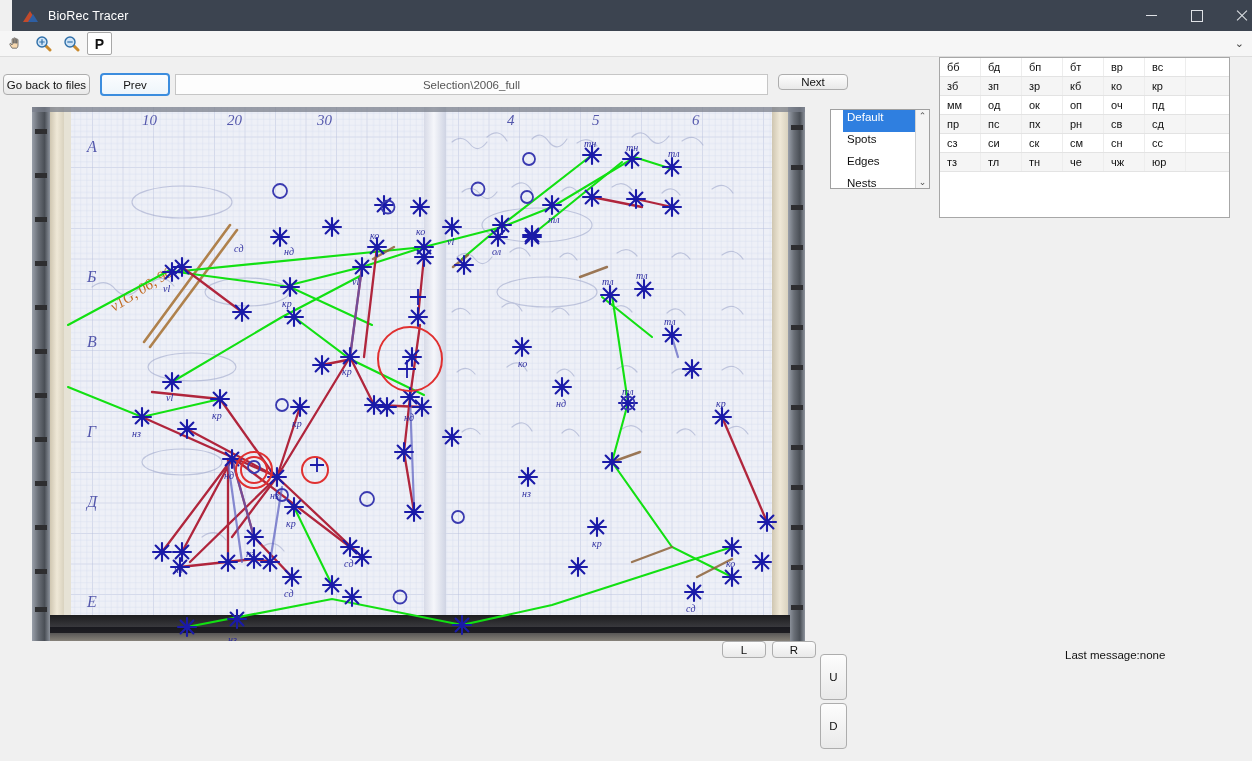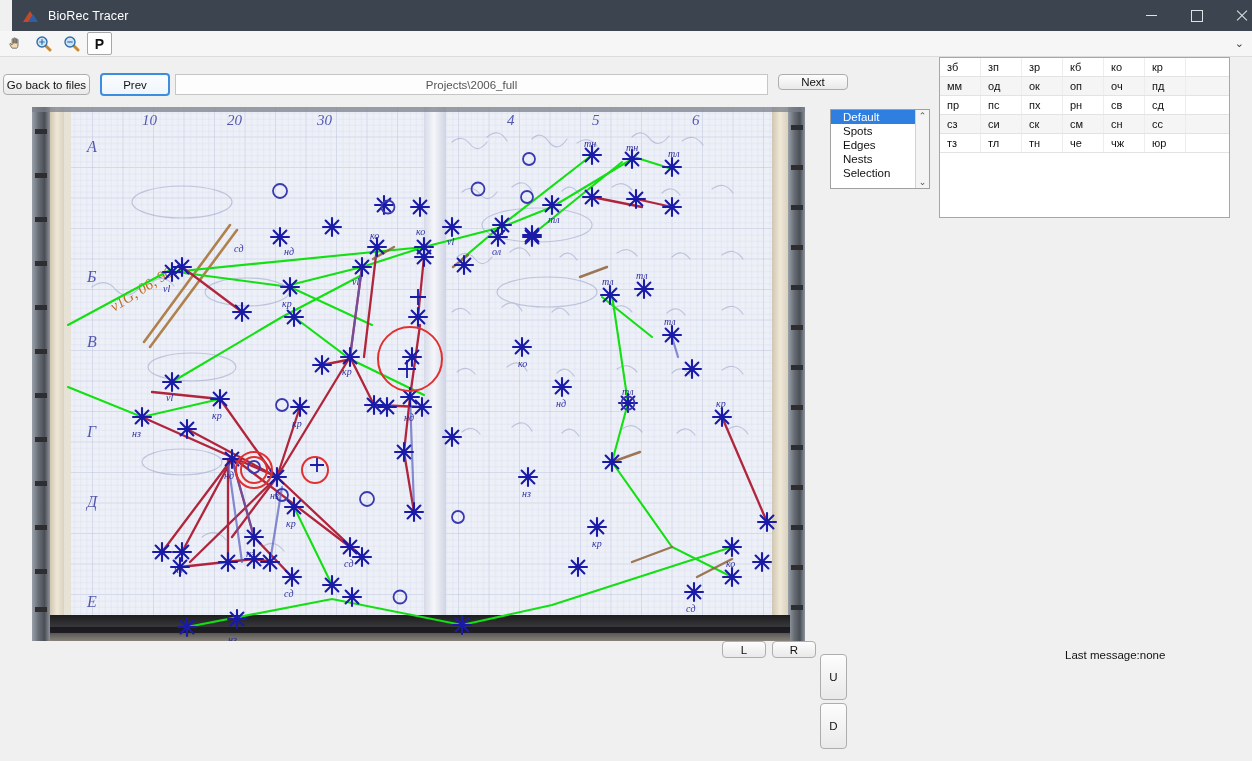--- a/index.html
+++ b/index.html
@@ -62,21 +62,21 @@
 
   
   .canvaswrap{position:absolute;left:32px;top:107px;width:773px;height:534px;overflow:hidden;background:#ffffff;}
   .scan{position:absolute;left:0;top:0;width:773px;height:534px;}
 
   
   .listbox{
     position:absolute;left:830px;top:109px;width:100px;height:80px;
     background:#ffffff;border:1px solid #a0a0a0;box-sizing:border-box;overflow:hidden;
   }
-  .lb-item{height:14px;line-height:14px;padding-left:12px;font-size:11.5px;color:#111;white-space:nowrap;}
+  .lb-item{height:22px;line-height:14px;padding-left:4px;font-size:11.5px;color:#111;white-space:nowrap;margin-left:12px;}
   .lb-item.sel{background:#2f7fe0;color:#ffffff;}
   .lb-scroll{
     position:absolute;right:0;top:0;width:14px;height:78px;background:#f4f4f4;border-left:1px solid #d2d2d2;
     box-sizing:border-box;display:flex;flex-direction:column;justify-content:space-between;align-items:center;
   }
   .lb-arrow{font-size:9px;color:#505050;line-height:10px;padding:1px 0;}
 
   
   .abbrpanel{
     position:absolute;left:939px;top:57px;width:291px;height:161px;
@@ -147,21 +147,21 @@
       </svg>
     </div>
     <div class="tool sel">
       <span class="p-letter">P</span>
     </div>
     <div class="tb-overflow">⌄</div>
   </div>
 
   <div id="btn-goback" class="btn">Go back to files</div>
   <div id="btn-prev" class="btn focus">Prev</div>
-  <div id="path-field" title="Projects\2006_full">Projects\2006_full</div>
+  <div id="path-field" title="Projects\2006_full">Selection\2006_full</div>
   <div id="btn-next" class="btn">Next</div>
 
   <div class="canvaswrap">
     <svg class="scan" viewBox="0 0 773 534" preserveAspectRatio="none">
       <defs>
         <pattern id="grid" width="30.5" height="30.5" patternUnits="userSpaceOnUse">
           <rect width="30.5" height="30.5" fill="#eef0f7"></rect>
           <path d="M30.5 0V30.5M0 30.5H30.5" stroke="#b7bfdb" stroke-width="0.9"></path>
           <path d="M6.1 0V30.5M12.2 0V30.5M18.3 0V30.5M24.4 0V30.5" stroke="#d6dcee" stroke-width="0.45"></path>
           <path d="M0 6.1H30.5M0 12.2H30.5M0 18.3H30.5M0 24.4H30.5" stroke="#d6dcee" stroke-width="0.45"></path>
@@ -539,20 +539,29 @@
     <div class="lb-scroll">
       <div class="lb-arrow">⌃</div>
       <div class="lb-arrow">⌄</div>
     </div>
   </div>
 
   <div class="abbrpanel">
     <table class="abbr-table">
       <tbody>
         <tr>
+          <td>бб</td>
+          <td>бд</td>
+          <td>бп</td>
+          <td>бт</td>
+          <td>вр</td>
+          <td>вс</td>
+          <td class="blank"></td>
+        </tr>
+        <tr>
           <td>зб</td>
           <td>зп</td>
           <td>зр</td>
           <td>кб</td>
           <td>ко</td>
           <td>кр</td>
           <td class="blank"></td>
         </tr>
         <tr>
           <td>мм</td>

